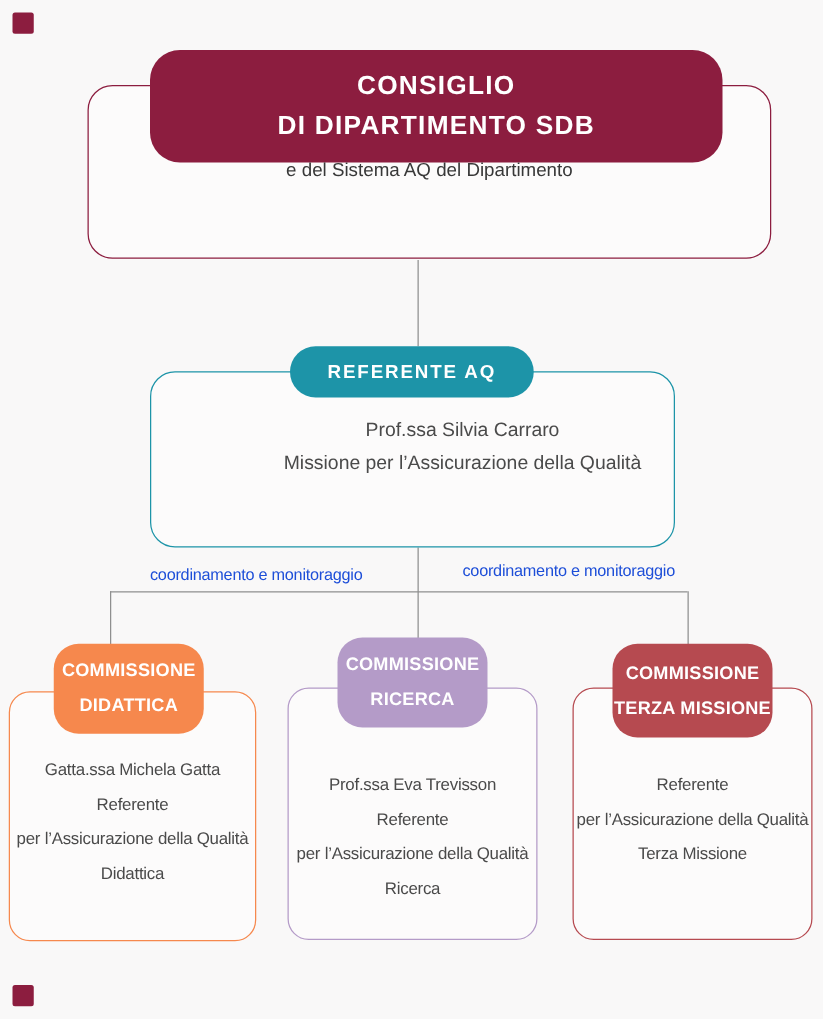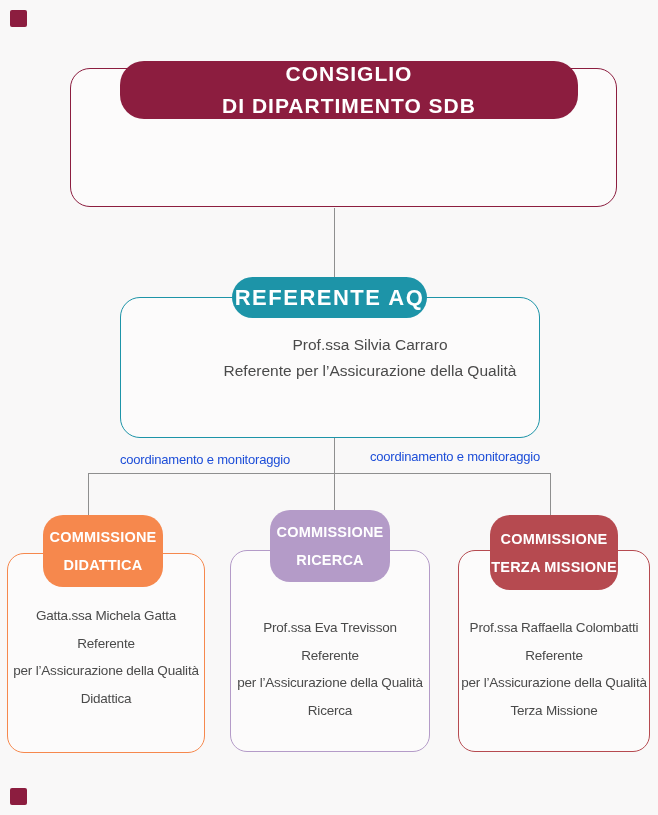--- a/index.html
+++ b/index.html
@@ -29,21 +29,21 @@
   .pill{
     display:flex;flex-direction:column;align-items:center;justify-content:center;
     color:#ffffff;font-weight:bold;text-align:center;box-sizing:border-box;
   }
   .pill.maroon{background:#8c1d3f;border-radius:24px;}
   .pill.teal{background:#1d94a8;border-radius:21px;}
   .pill.orange{background:#f6884d;border-radius:20px;}
   .pill.purple{background:#b49bc8;border-radius:20px;}
   .pill.brick{background:#b64a50;border-radius:20px;}
   .consiglio-title{font-size:21px;letter-spacing:1px;line-height:32px;}
-  .referente-title{font-size:22px;letter-spacing:1.5px;}
+  .referente-title{font-size:15px;letter-spacing:1.5px;}
   .comm-title{font-size:14.5px;letter-spacing:.2px;line-height:28px;}
   
   .bodytext{
     text-align:center;color:#3b3b3b;
   }
   .consiglio-body{font-size:15px;line-height:21.5px;color:#383838;}
   .referente-body{font-size:15.5px;line-height:26px;color:#4a4a4a;}
   .comm-body{font-size:13.5px;line-height:27.5px;letter-spacing:-0.2px;color:#4a4a4a;}
   .edge-label{
     font-size:13px;color:#1d4ed8;text-align:center;letter-spacing:-0.2px;
@@ -55,34 +55,35 @@
 <div class="abs corner-sq" style="left:10px;top:10px;"></div>
 <div class="abs corner-sq" style="left:10px;top:788px;"></div>
 
 <div class="abs line vline" style="left:334px;top:208px;height:69px;"></div>
 <div class="abs line vline" style="left:334px;top:438px;height:73px;"></div>
 <div class="abs line hline" style="left:88px;top:473px;width:462px;"></div>
 <div class="abs line vline" style="left:88px;top:473px;height:43px;"></div>
 <div class="abs line vline" style="left:550px;top:473px;height:44px;"></div>
 
 <div class="abs card maroon" style="left:70px;top:68px;width:547px;height:139px;"></div>
-<div class="abs pill maroon consiglio-title" style="left:120px;top:40px;width:458px;height:58px;margin-top:21px;">
+<div class="abs pill maroon consiglio-title" style="left:120px;top:40px;width:458px;height:90px;">
   <span>CONSIGLIO</span>
   <span>DI DIPARTIMENTO SDB</span>
 </div>
 <div class="abs bodytext consiglio-body" style="left:70px;top:126px;width:547px;">
+  <div>e del Sistema AQ del Dipartimento</div>
 </div>
 
 <div class="abs card teal" style="left:120px;top:297px;width:420px;height:141px;"></div>
 <div class="abs pill teal referente-title" style="left:232px;top:277px;width:195px;height:41px;">
   <span>REFERENTE AQ</span>
 </div>
 <div class="abs bodytext referente-body" style="left:120px;top:332px;width:500px;">
   <div>Prof.ssa Silvia Carraro</div>
-  <div>Referente per l’Assicurazione della Qualità</div>
+  <div>Missione per l’Assicurazione della Qualità</div>
 </div>
 
 <div class="abs edge-label" style="left:100px;top:452px;width:210px;">coordinamento e monitoraggio</div>
 <div class="abs edge-label" style="left:350px;top:449px;width:210px;">coordinamento e monitoraggio</div>
 
 <div class="abs card orange" style="left:7px;top:553px;width:198px;height:200px;"></div>
 <div class="abs pill orange comm-title" style="left:43px;top:515px;width:120px;height:72px;">
   <span>COMMISSIONE</span>
   <span>DIDATTICA</span>
 </div>
@@ -104,17 +105,16 @@
   <div>per l’Assicurazione della Qualità</div>
   <div>Ricerca</div>
 </div>
 
 <div class="abs card brick" style="left:458px;top:550px;width:192px;height:202px;"></div>
 <div class="abs pill brick comm-title" style="left:490px;top:515px;width:128px;height:75px;">
   <span>COMMISSIONE</span>
   <span>TERZA MISSIONE</span>
 </div>
 <div class="abs bodytext comm-body" style="left:452px;top:614px;width:204px;">
-  <div>Prof.ssa Raffaella Colombatti</div>
   <div>Referente</div>
   <div>per l’Assicurazione della Qualità</div>
   <div>Terza Missione</div>
 </div>
 
 </body></html>

